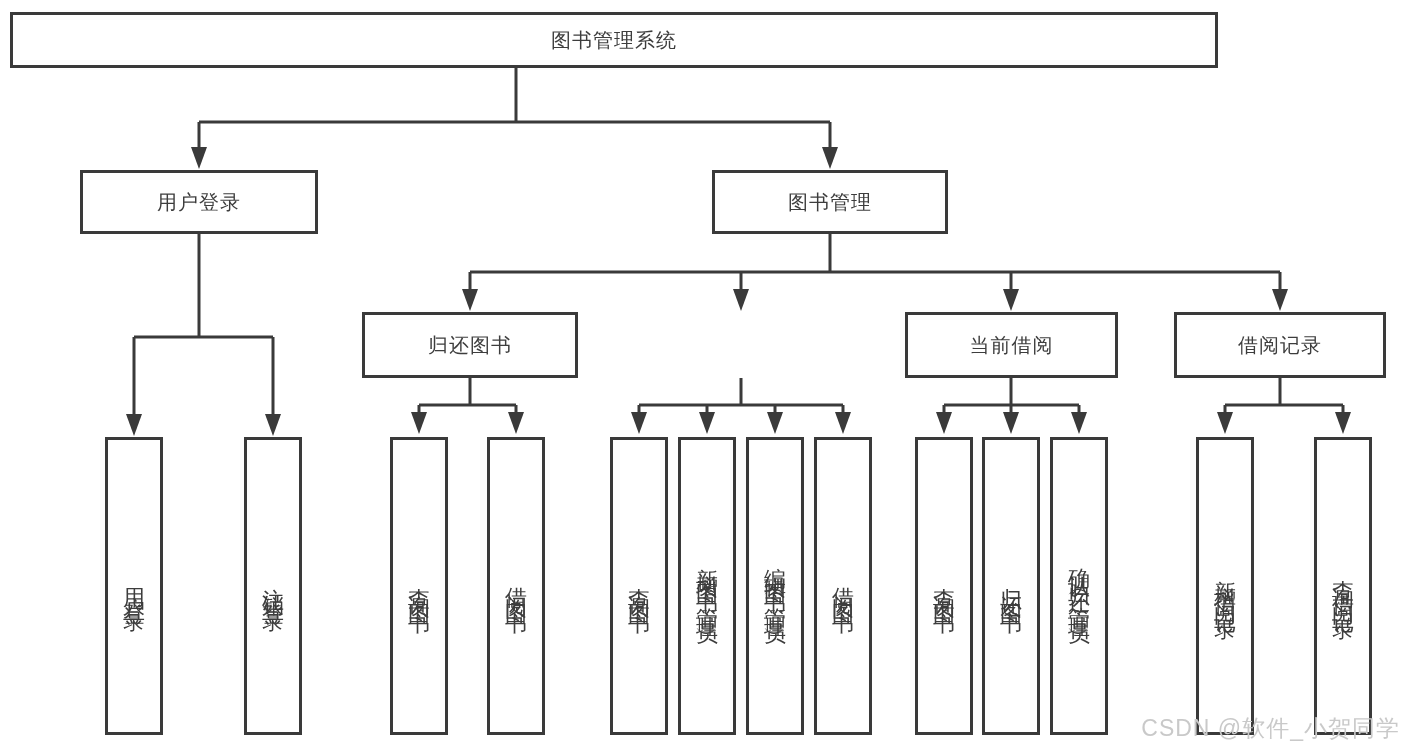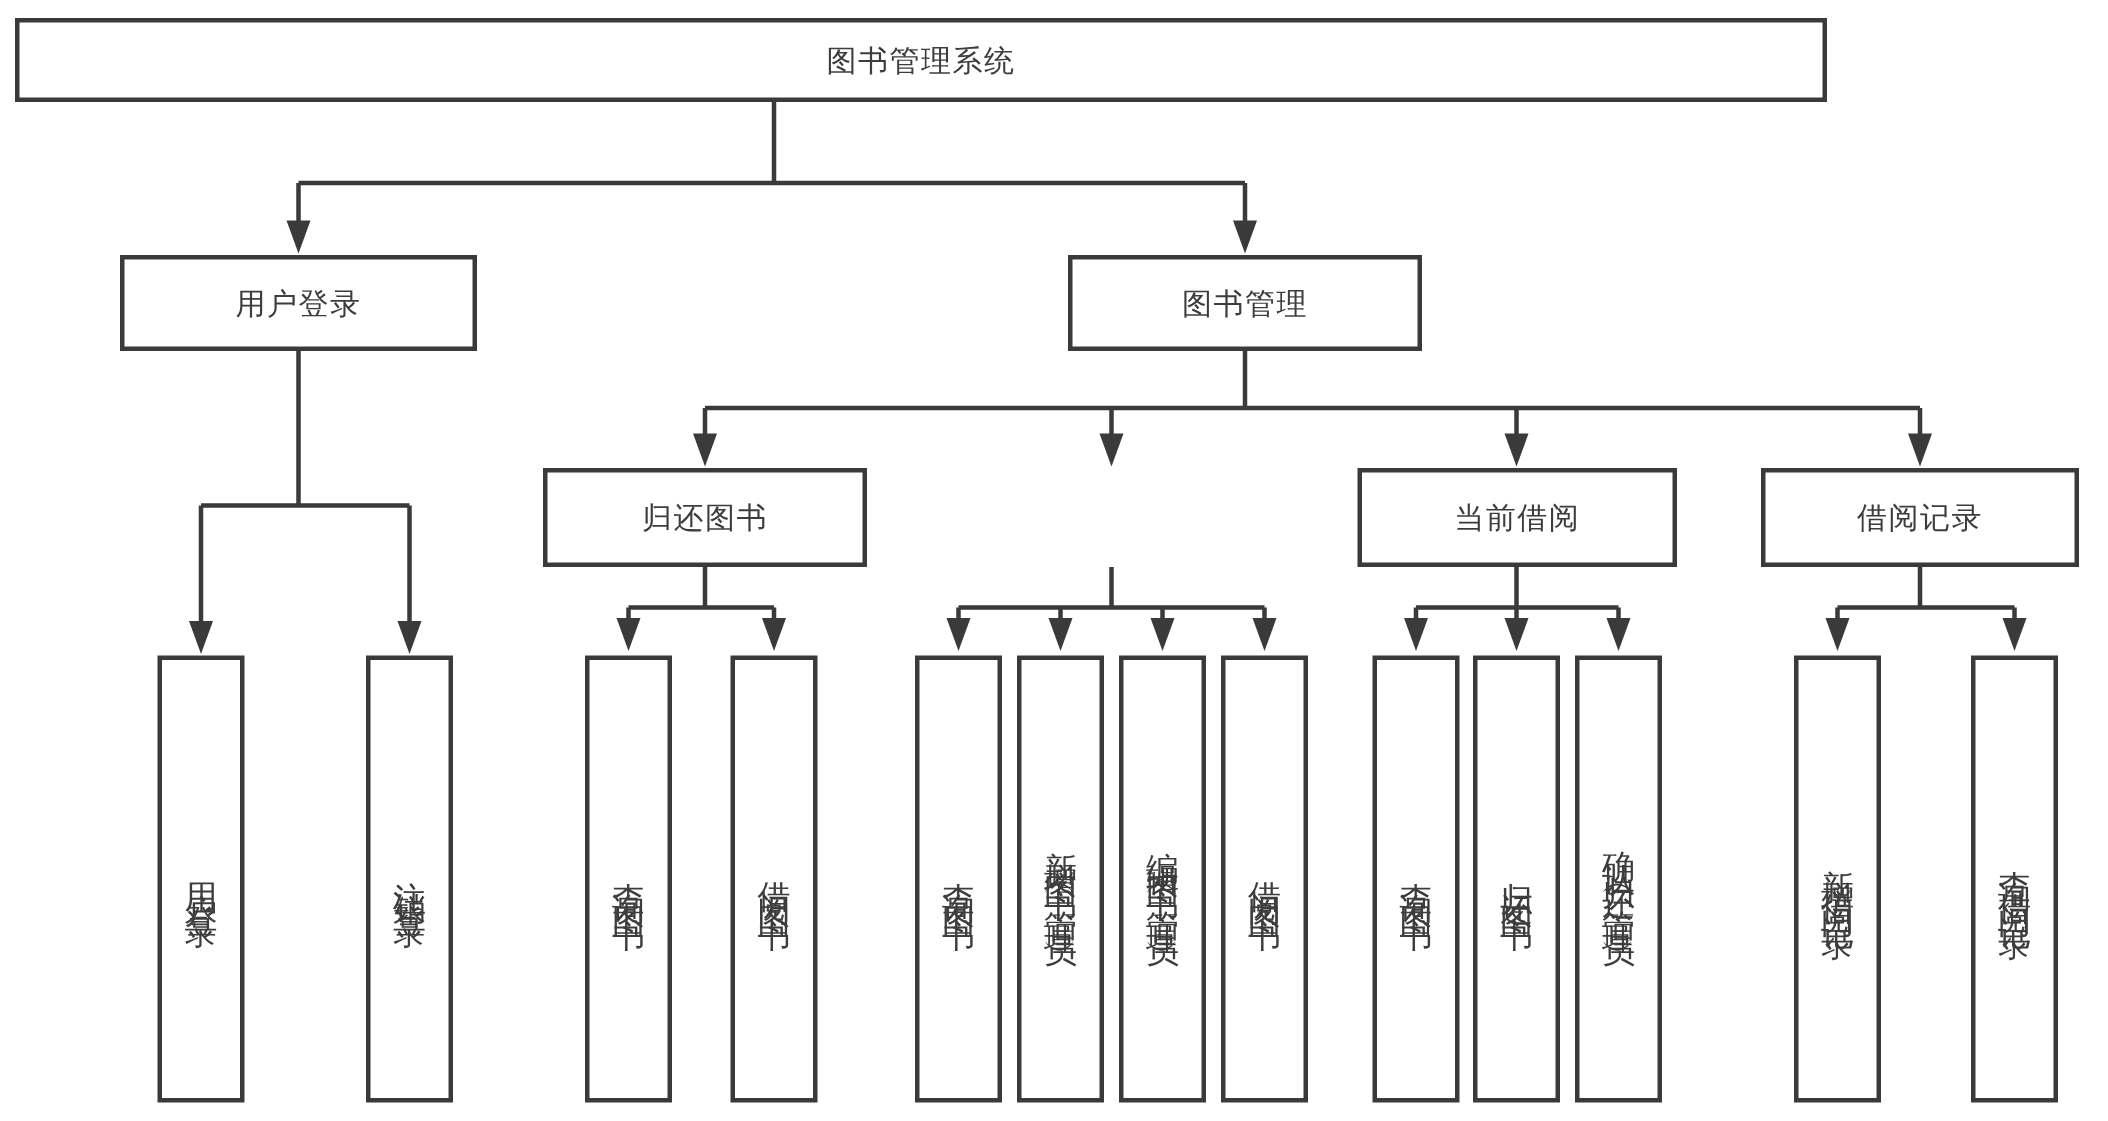--- a/index.html
+++ b/index.html
@@ -178,14 +178,15 @@
     <span>确认归还（管理员）</span>
   </div>
 
   <div class="node leaf" style="left:1196px">
     <span>新增借阅记录</span>
   </div>
   <div class="node leaf" style="left:1314px">
     <span>查询借阅记录</span>
   </div>
 
+  <div class="watermark">CSDN @软件_小贺同学</div>
 
 </div>
 
 </body></html>

